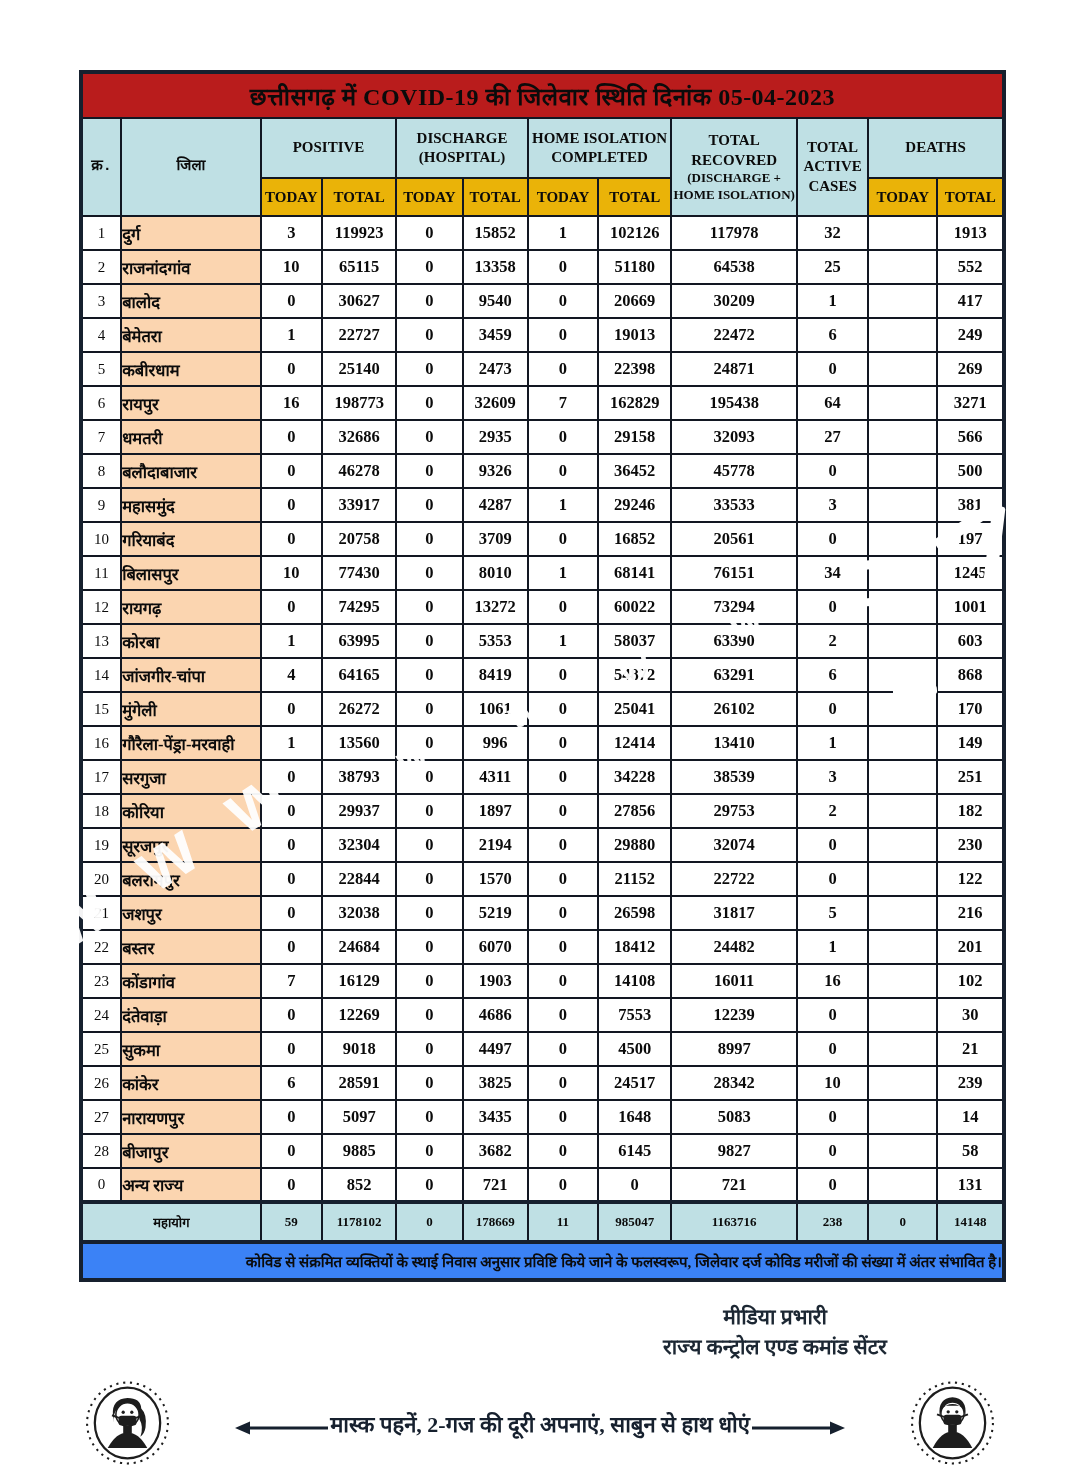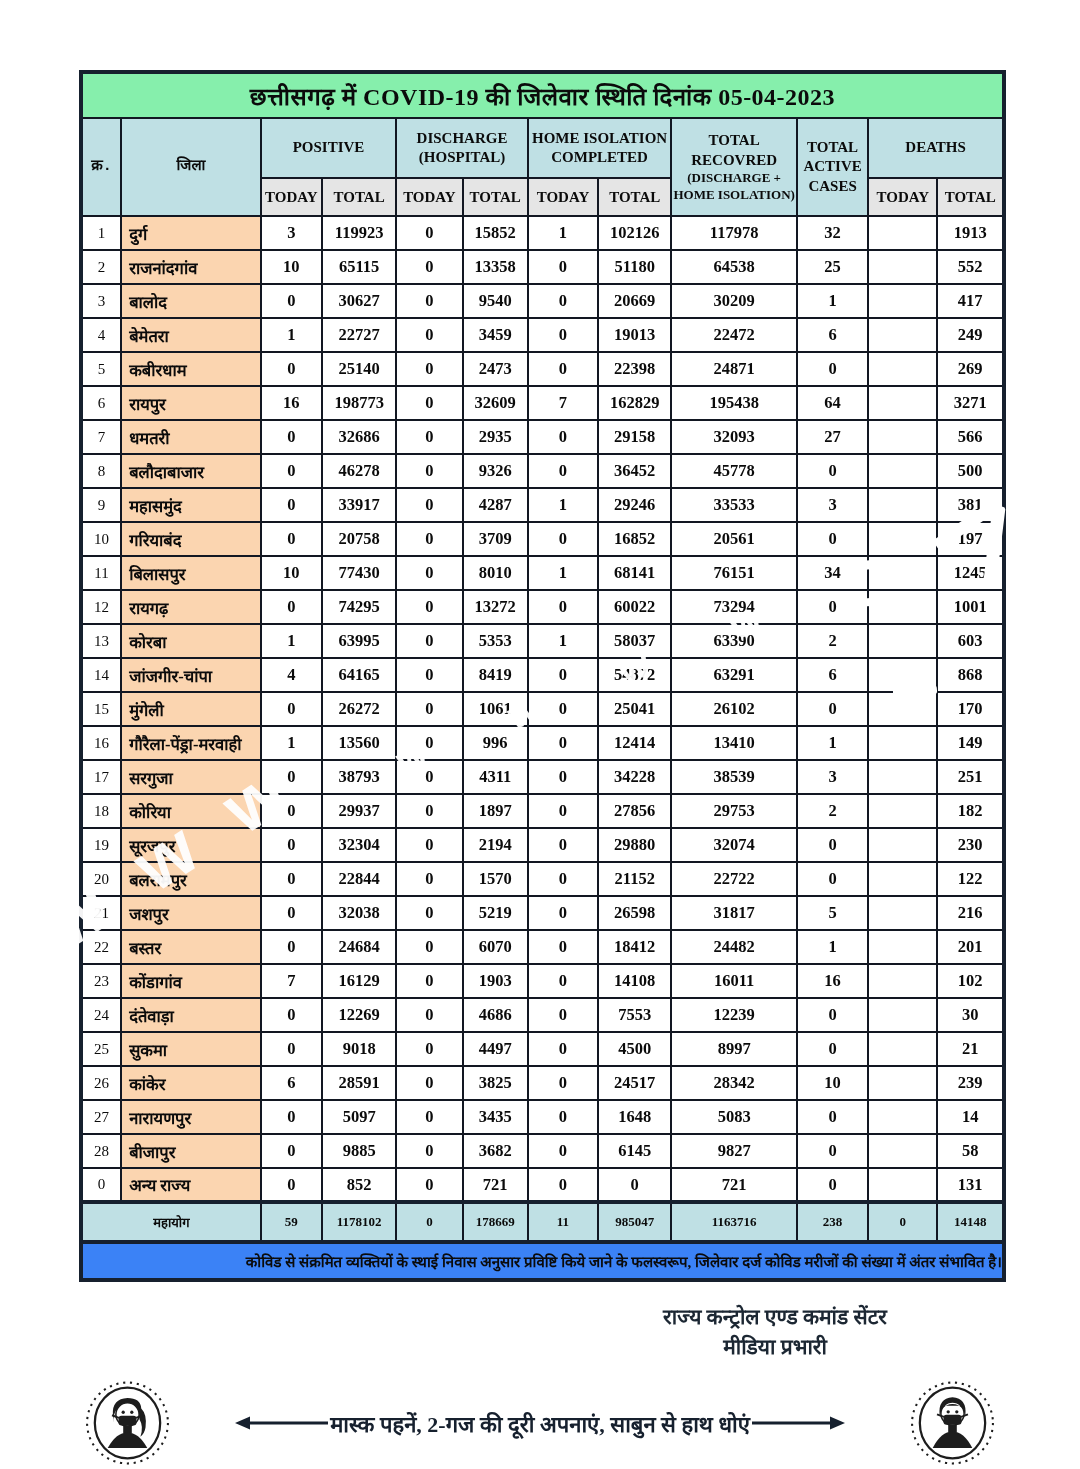--- a/index.html
+++ b/index.html
@@ -10,31 +10,31 @@
   
   .covid-table {
     position:absolute; left:79px; top:70px; width:927px;
     border-collapse:collapse; table-layout:fixed;
     border:4px solid #16202e; color:#0b0b0b;
   }
   .covid-table th, .covid-table td {
     border:2px solid #121722; text-align:center; vertical-align:middle; overflow:hidden;
   }
   .title-cell {
-    background:#86efac; height:46px;
+    background:#b91c1c; height:46px;
     font-size:24px; font-weight:bold; letter-spacing:0.5px;
   }
   .group-row th { background:#bfe0e4; height:60px; font-size:15px; font-weight:bold; line-height:1.3; }
-  .sub-row th   { background:#e5e5e5; height:38px; font-size:15px; font-weight:bold; }
+  .sub-row th   { background:#eab308; height:38px; font-size:15px; font-weight:bold; }
   .hdr-deva { font-size:18px;font-family:Liberation Mono, monospace; }
   th .small { font-size:13px; line-height:1.25; }
 
   tbody td { height:34px; background:#ffffff; font-size:16.5px; font-weight:bold; }
   tbody td.sno      { font-weight:normal; font-size:15px; }
-  tbody td.district { background:#fbd5b0; text-align:left; padding-left:7px; font-size:16.5px; }
+  tbody td.district { background:#fbd5b0; text-align:left; font-size:16.5px; }
 
   .total-row td {
     background:#bfe0e4; height:40px; font-size:13px; font-weight:bold;
     border-top:4px solid #16202e; border-bottom:4px solid #16202e;
   }
   .footnote-row td { background:#3b82f6; height:38px; font-size:15px; font-weight:bold;text-align:right; }
 
   
   .wm { position:absolute; color:#ffffff; font-family:"Liberation Sans",sans-serif;
         font-weight:bold; pointer-events:none; opacity:0.95; white-space:nowrap; }
@@ -48,21 +48,21 @@
     font-weight:bold; color:#1c2733; font-size:21px; line-height:1.45;
     font-family:"Liberation Serif", serif;
   }
   .signature .covid-line { font-size:18px; font-family:"Liberation Sans",sans-serif; }
 
   
   .banner { position:absolute; left:80px; top:1380px; width:920px; height:86px;
             display:flex; align-items:center; }
   .mask-icon { width:95px; height:86px; flex:0 0 auto; }
   .mask-icon svg { width:100%; height:100%; display:block; }
-  .banner-middle { flex:1; display:flex; align-items:center; justify-content:center; }
+  .banner-middle { flex:1; display:flex; align-items:flex-end; justify-content:center; }
   .slogan { font-size:22px; font-weight:bold; color:#16202e; white-space:nowrap; }
   .arrow svg { display:block; }
 </style>
 </head>
 <body>
 
 <div class="page">
 
   <table class="covid-table">
     <colgroup>
@@ -549,22 +549,22 @@
 
   <span class="wm wm-big">w w w</span>
   <span class="wm wm-small">w w w w</span>
   <span class="wm-dash" style="left:843px;top:560px;width:58px;height:9px;transform:rotate(-6deg);"></span>
   <span class="wm-dash" style="left:838px;top:599px;width:36px;height:8px;transform:rotate(-4deg);"></span>
   <span class="wm-dash" style="left:893px;top:687px;width:44px;height:9px;transform:rotate(-5deg);"></span>
   <span class="wm-dash" style="left:930px;top:520px;width:70px;height:12px;transform:rotate(-34deg);"></span>
   <span class="wm-dash" style="left:988px;top:506px;width:13px;height:76px;transform:rotate(7deg);"></span>
 
   <div class="signature">
+    <div>मीडिया प्रभारी</div>
     <div>राज्य कन्ट्रोल एण्ड कमांड सेंटर</div>
-    <div>मीडिया प्रभारी</div>
   </div>
 
   <div class="banner">
     <div class="mask-icon">
       <svg viewBox="0 0 100 100">
         <circle cx="50" cy="50" r="47" fill="none" stroke="#1d1d1d" stroke-width="2.4" stroke-dasharray="2.5 5.5"></circle>
         <ellipse cx="50" cy="50" rx="38" ry="41" fill="none" stroke="#1d1d1d" stroke-width="2.6"></ellipse>
         <path d="M33 40 Q32 22 50 21 Q65 21 66 33 Q73 40 71 55 Q70 62 65 66 Q69 54 64 46 L63 36 L37 35 Q33 40 34 50 Z" fill="#1d1d1d"></path>
         <circle cx="50" cy="40" r="13.5" fill="#ffffff" stroke="#1d1d1d" stroke-width="1.8"></circle>
         <circle cx="45" cy="37.5" r="1.9" fill="#1d1d1d"></circle>

